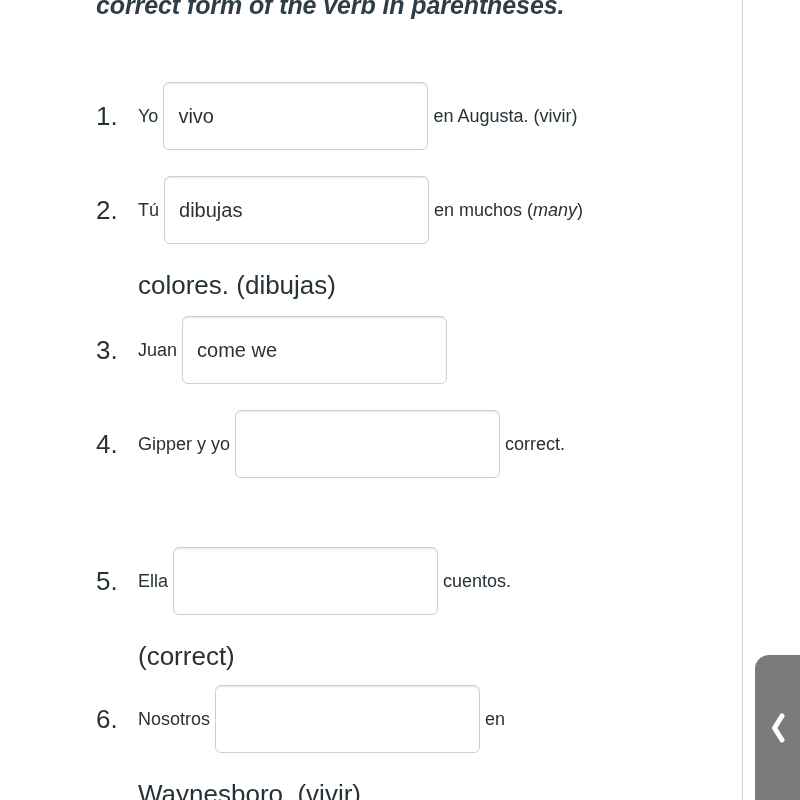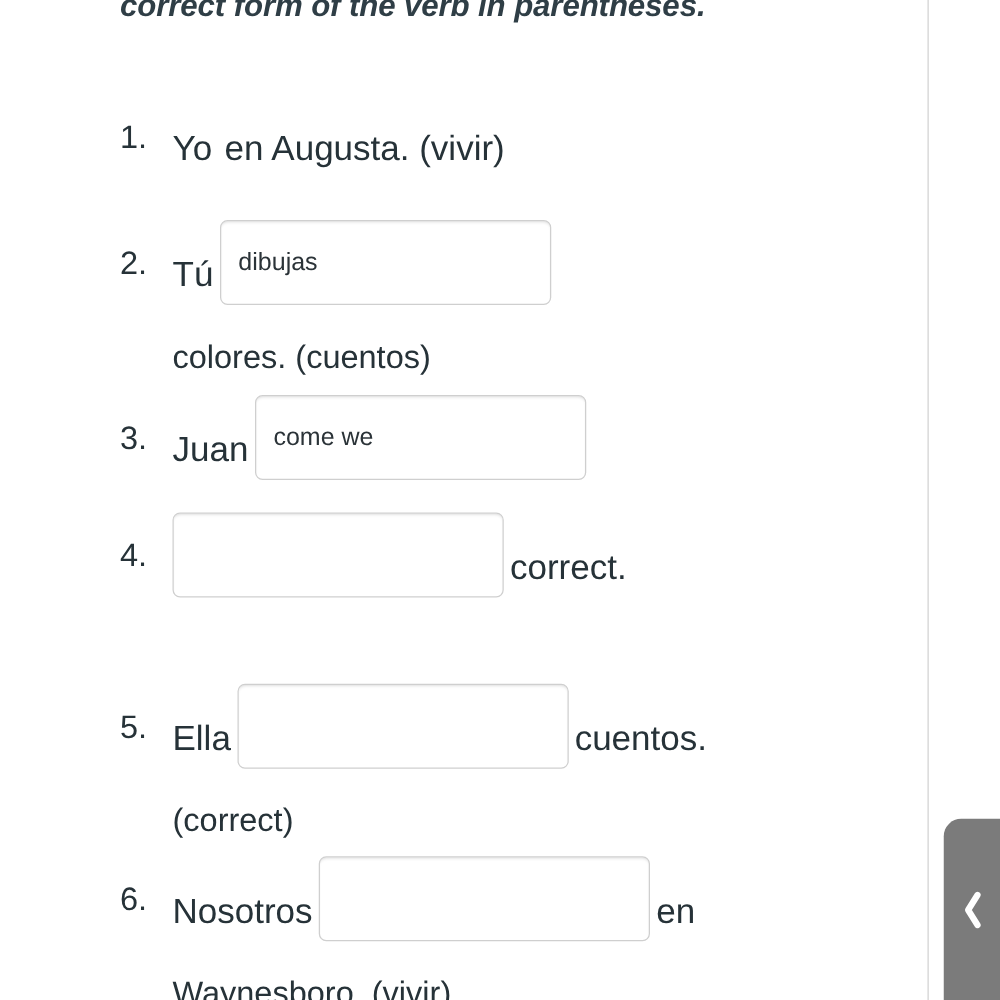--- a/index.html
+++ b/index.html
@@ -72,22 +72,21 @@
     align-items: center;
     white-space: nowrap;
   }
   .q-num {
     display: inline-block;
     width: 42px;
     flex: 0 0 42px;
     font-size: 26px;
   }
   .q-text {
-    font-size: 28px;
-    margin-top: 20px;
+    font-size: 18px;
   }
   .q-cont {
     margin-left: 42px;
     font-size: 26px;
     line-height: 34px;
     white-space: nowrap;
   }
   .q-text em { font-style: italic; }
 
   .blank {
@@ -151,44 +150,47 @@
 <div id="page">
 
   <div id="exercise">
 
     <div class="instructions">correct form of the verb in parentheses.</div>
 
     <div class="q" id="q1">
       <div class="q-line">
         <span class="q-num">1.</span>
         <span class="q-text sp-r">Yo</span>
+        <input class="blank" type="text" value="vivo" style="">
         <span class="q-text sp-l">en Augusta. (vivir)</span>
       </div>
     </div>
 
     <div class="q" id="q2">
       <div class="q-line">
         <span class="q-num">2.</span>
         <span class="q-text sp-r">Tú</span>
         <input class="blank" type="text" value="dibujas" style="">
-      </div>
-      <div class="q-cont cont-2">colores. (cuentos)</div>
+        <span class="q-text sp-l">en muchos (<em>many</em>)</span>
+      </div>
+      <div class="q-cont cont-2">colores. (dibujas)</div>
     </div>
 
     <div class="q" id="q3">
       <div class="q-line">
         <span class="q-num">3.</span>
         <span class="q-text sp-r">Juan</span>
         <input class="blank" type="text" value="come we" style="">
       </div>
     </div>
 
     <div class="q" id="q4">
       <div class="q-line">
         <span class="q-num">4.</span>
+        <span class="q-text sp-r">Gipper y yo</span>
         <input class="blank" type="text" value="" style="">
         <span class="q-text sp-l">correct.</span>
       </div>
     </div>
 
     <div class="q" id="q5">
       <div class="q-line">
         <span class="q-num">5.</span>
         <span class="q-text sp-r">Ella</span>
         <input class="blank" type="text" value="" style="">

